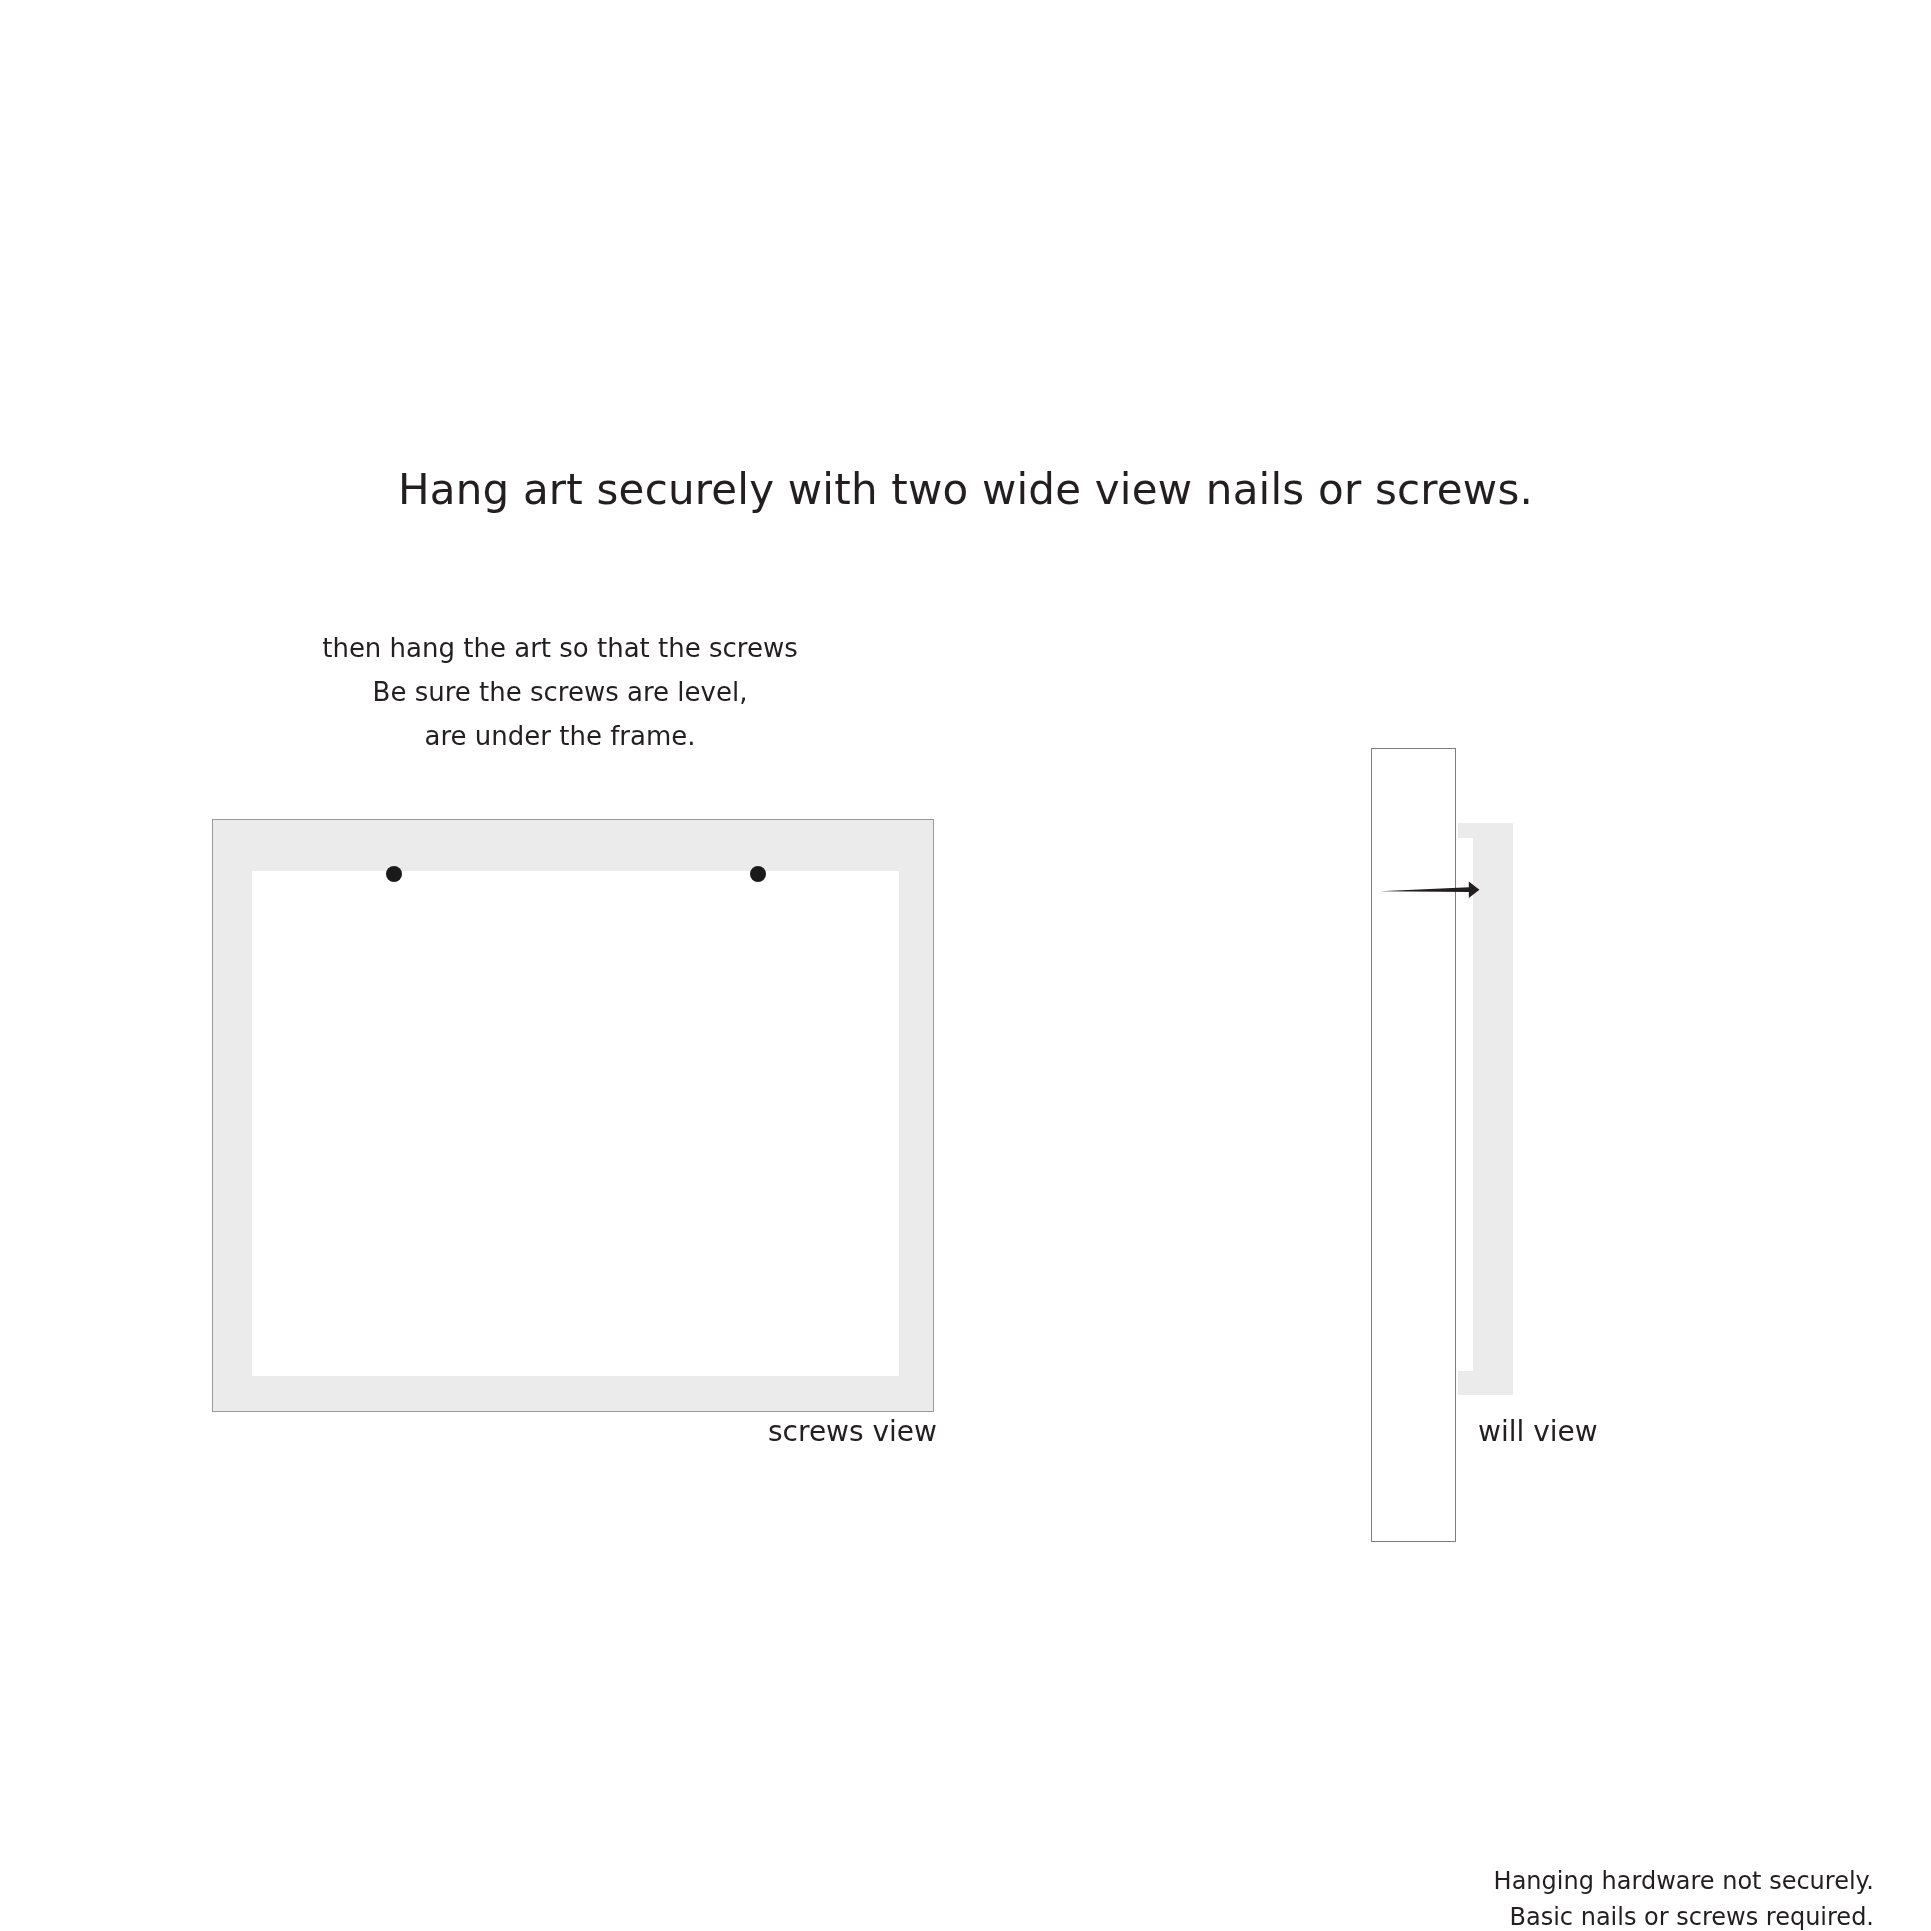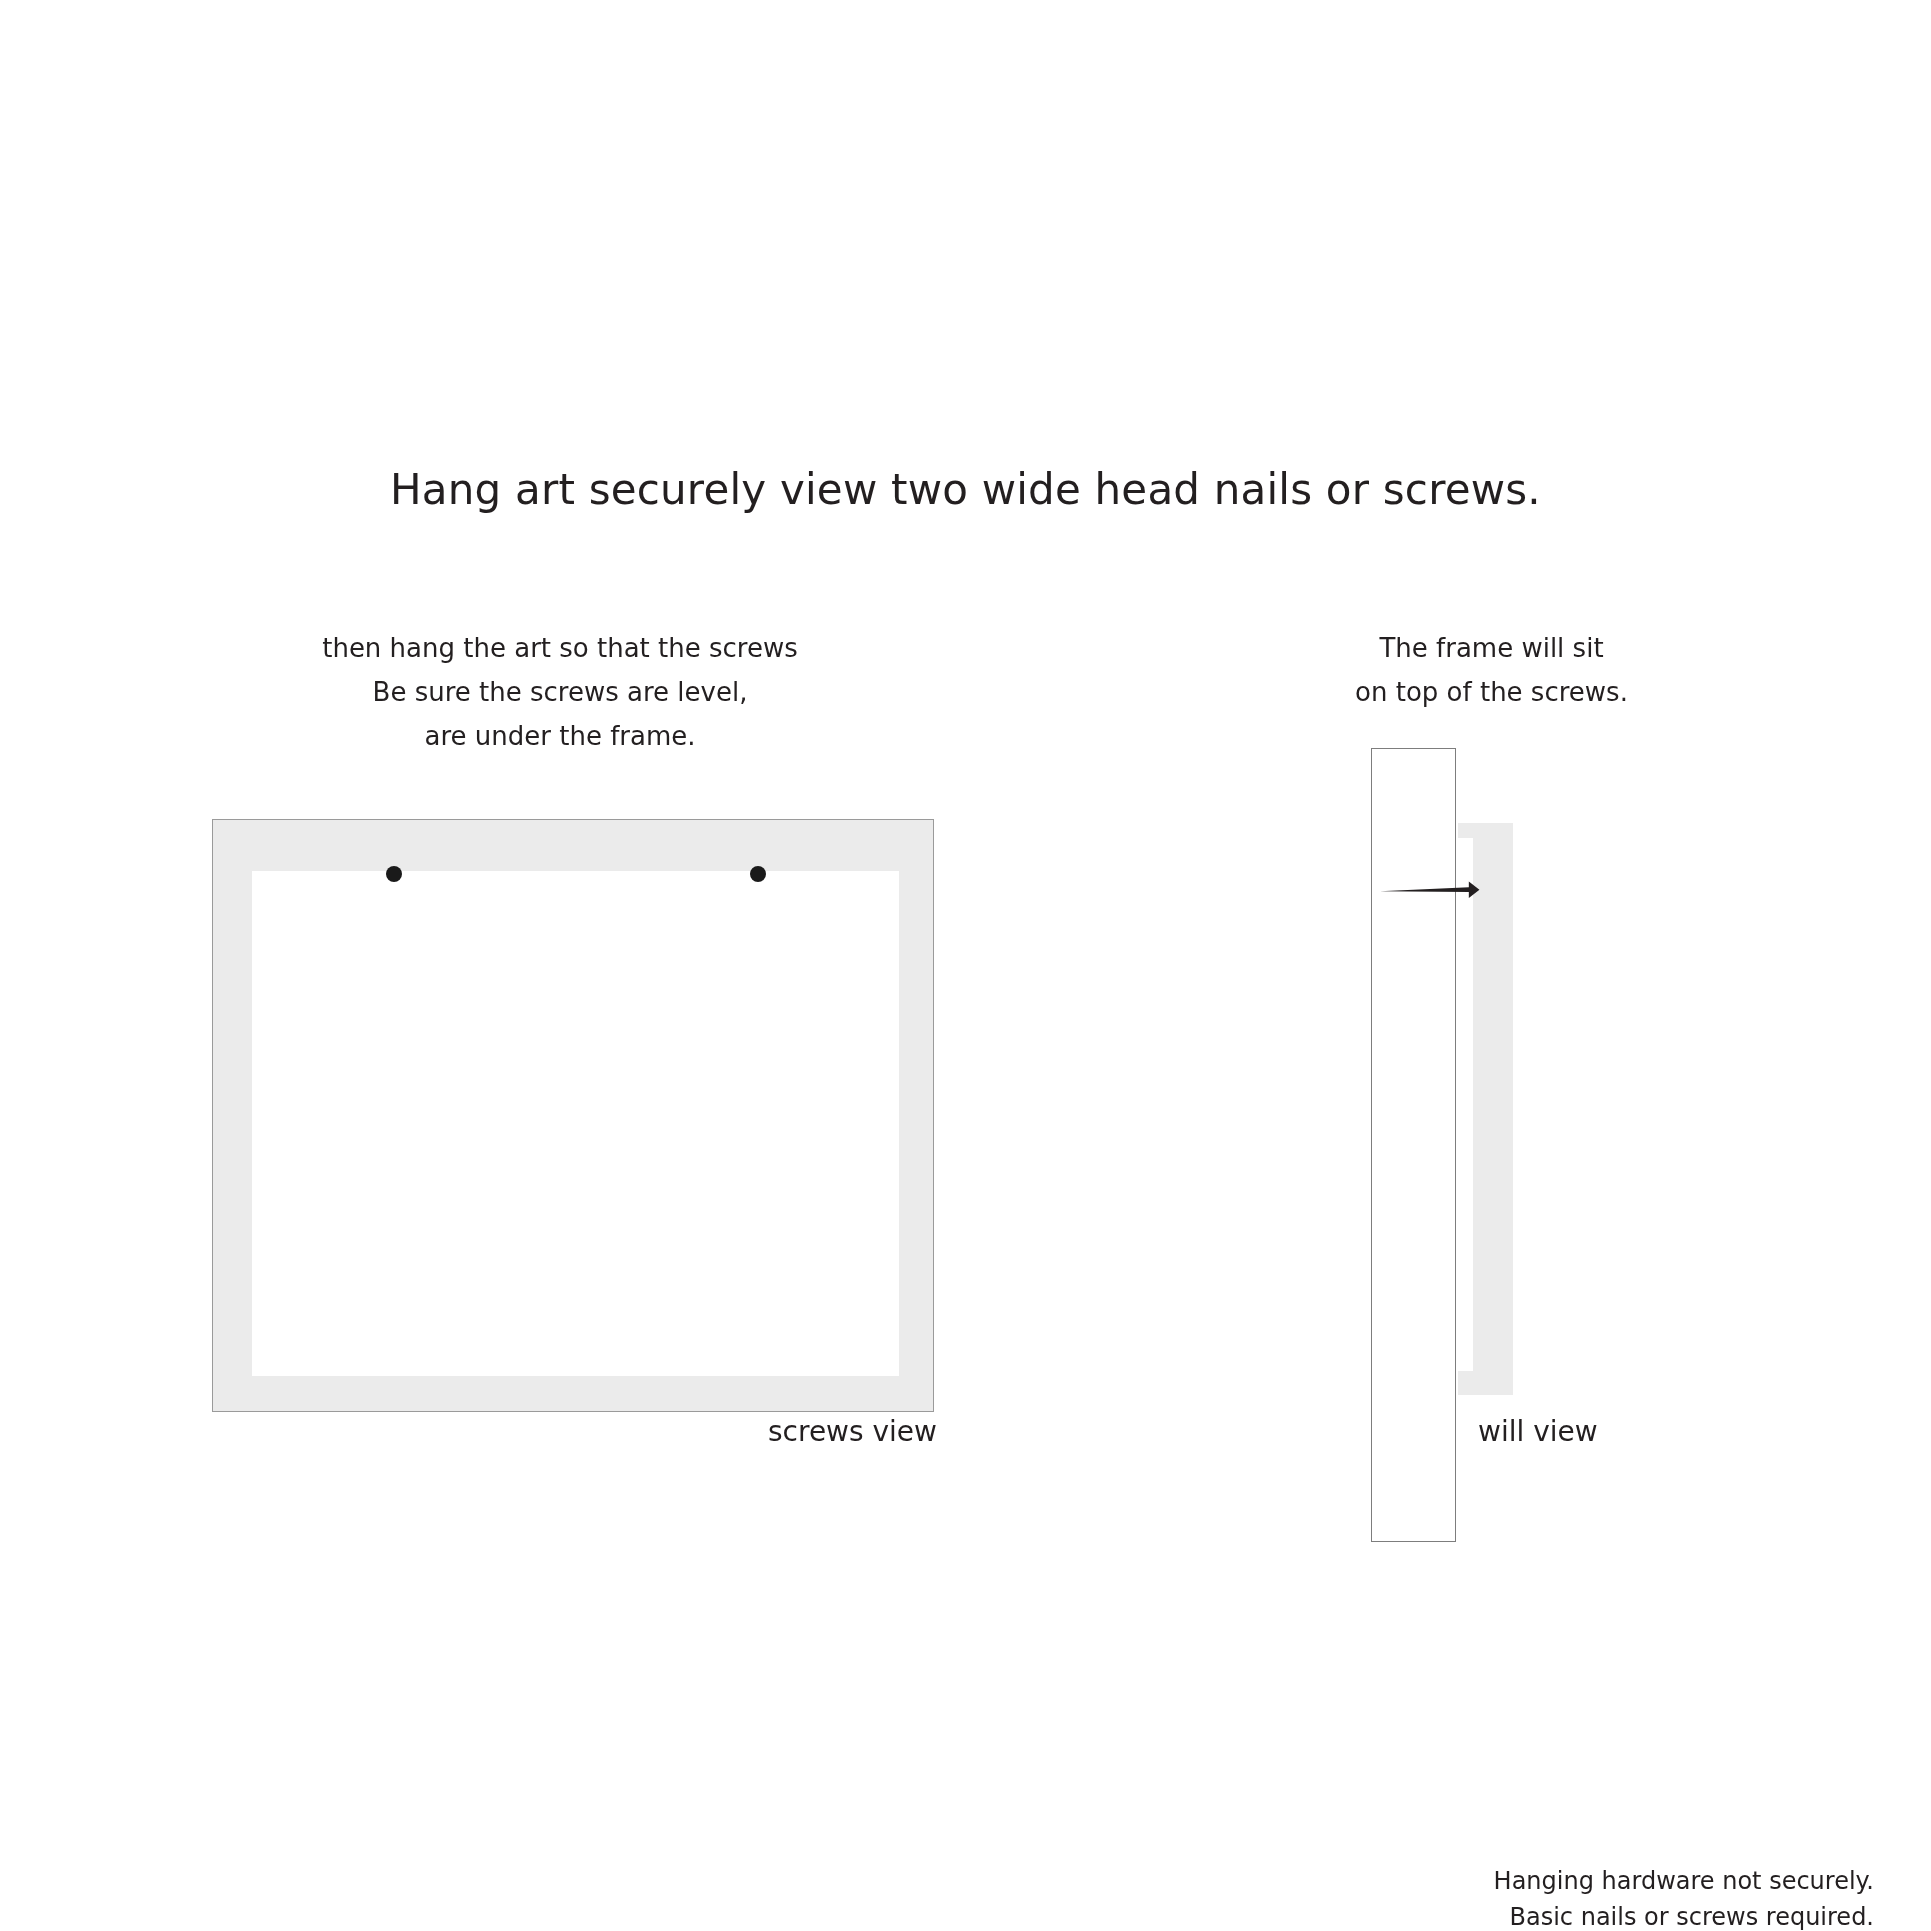--- a/index.html
+++ b/index.html
@@ -159,42 +159,38 @@
     line-height: 36px;
     color: #231f20;
   }
   .nowrap { white-space: nowrap; }
 </style>
 </head>
 <body>
 
 <div class="stage">
 
-  <div class="headline">Hang art securely view two wide head nails or screws.</div>
+  <div class="headline">Hang art securely with two wide view nails or screws.</div>
 
   <div class="caption caption-left">
     <div>then hang the art so that the screws</div>
     <div>Be sure the screws are level,</div>
     <div>are under the frame.</div>
   </div>
 
   <div class="front-view">
     <div class="frame-outer">
       <div class="frame-inner"></div>
       <div class="screw-dot screw-left"></div>
       <div class="screw-dot screw-right"></div>
     </div>
   </div>
 
   <div class="view-label label-front">screws view</div>
 
-  <div class="caption caption-right">
-    <div>The frame will sit</div>
-    <div>on top of the screws.</div>
-  </div>
 
   <div class="side-view">
     <div class="wall"></div>
     <div class="frame-side"></div>
     <div class="frame-side-inner"></div>
     <svg class="nail" viewBox="0 0 116 18">
       <polygon points="0,10.5 92,6.5 92,0.5 103,9 92,17.5 92,11.5" fill="#231f20"></polygon>
     </svg>
   </div>
 

